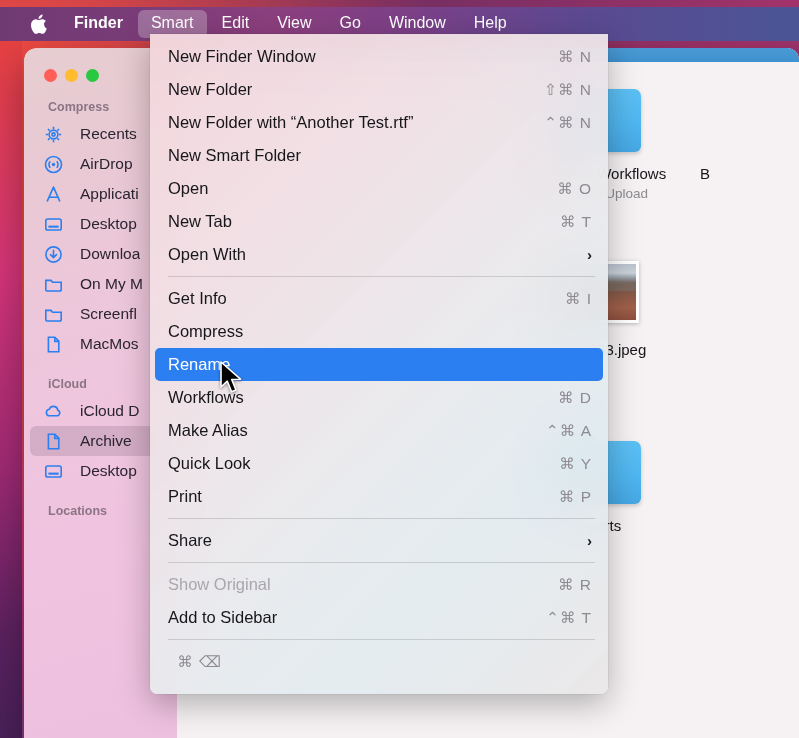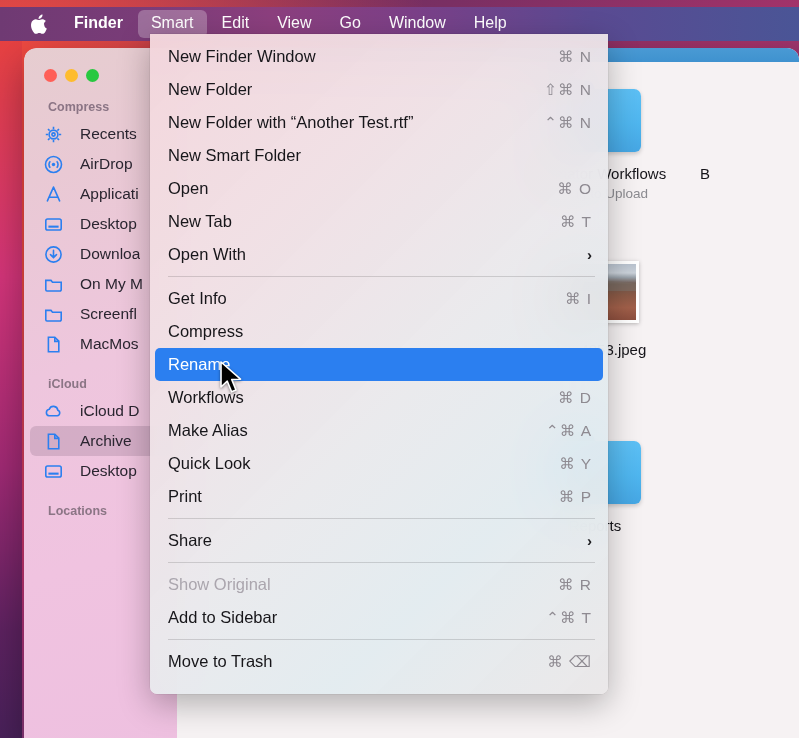--- a/index.html
+++ b/index.html
@@ -438,21 +438,20 @@
     <div class="menu-row disabled">
       <span class="mr-label">Show Original</span>
       <span class="mr-key">⌘ R</span>
     </div>
     <div class="menu-row">
       <span class="mr-label">Add to Sidebar</span>
       <span class="mr-key">⌃⌘ T</span>
     </div>
     <div class="menu-sep"></div>
     <div class="menu-row">
-      <span class="mr-label">Move to Trash</span>
       <span class="mr-key">⌘ ⌫</span>
     </div>
   </div>
 
 <div id="cursor" style="left: 219px; top: 361px;">
   <svg width="26" height="34" viewBox="0 0 26 34" aria-hidden="true">
     <path d="M2 1 L2 26 L8.3 20.2 L12.6 30.8 L17 28.9 L12.8 18.6 L21.5 18.2 Z" fill="#000000" stroke="#ffffff" stroke-width="1.6" stroke-linejoin="round"></path>
   </svg>
 </div>
 

